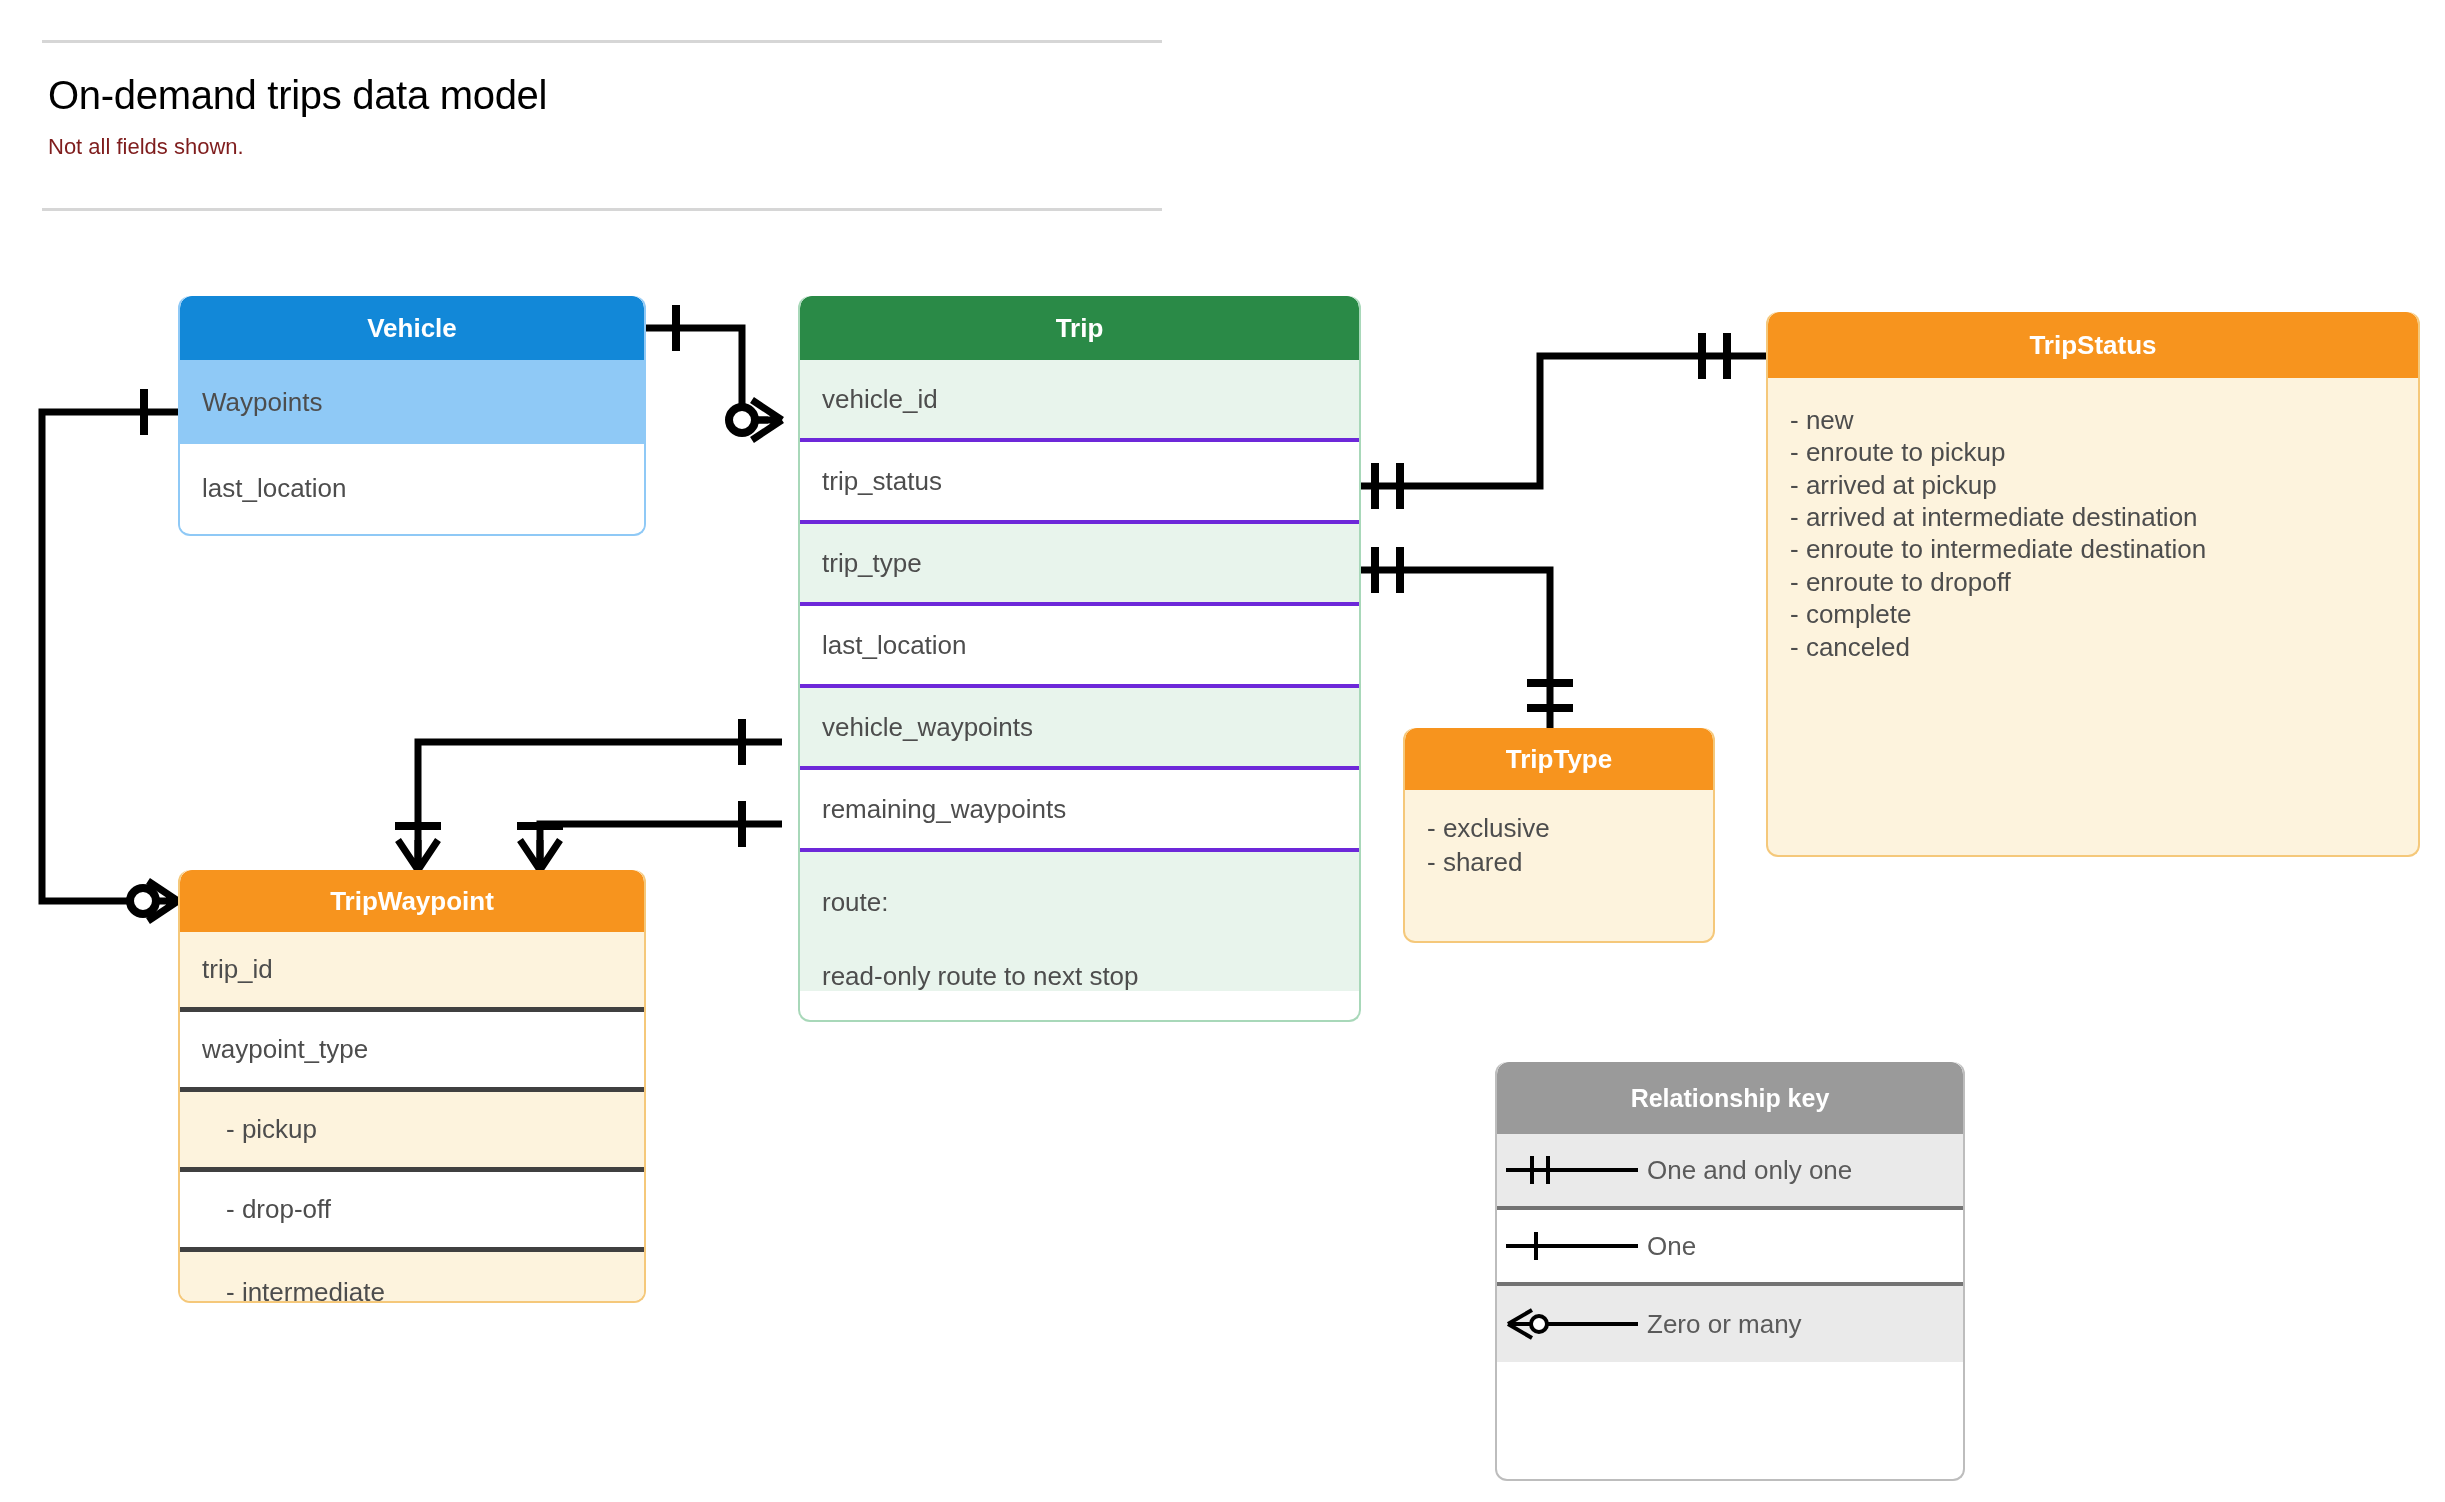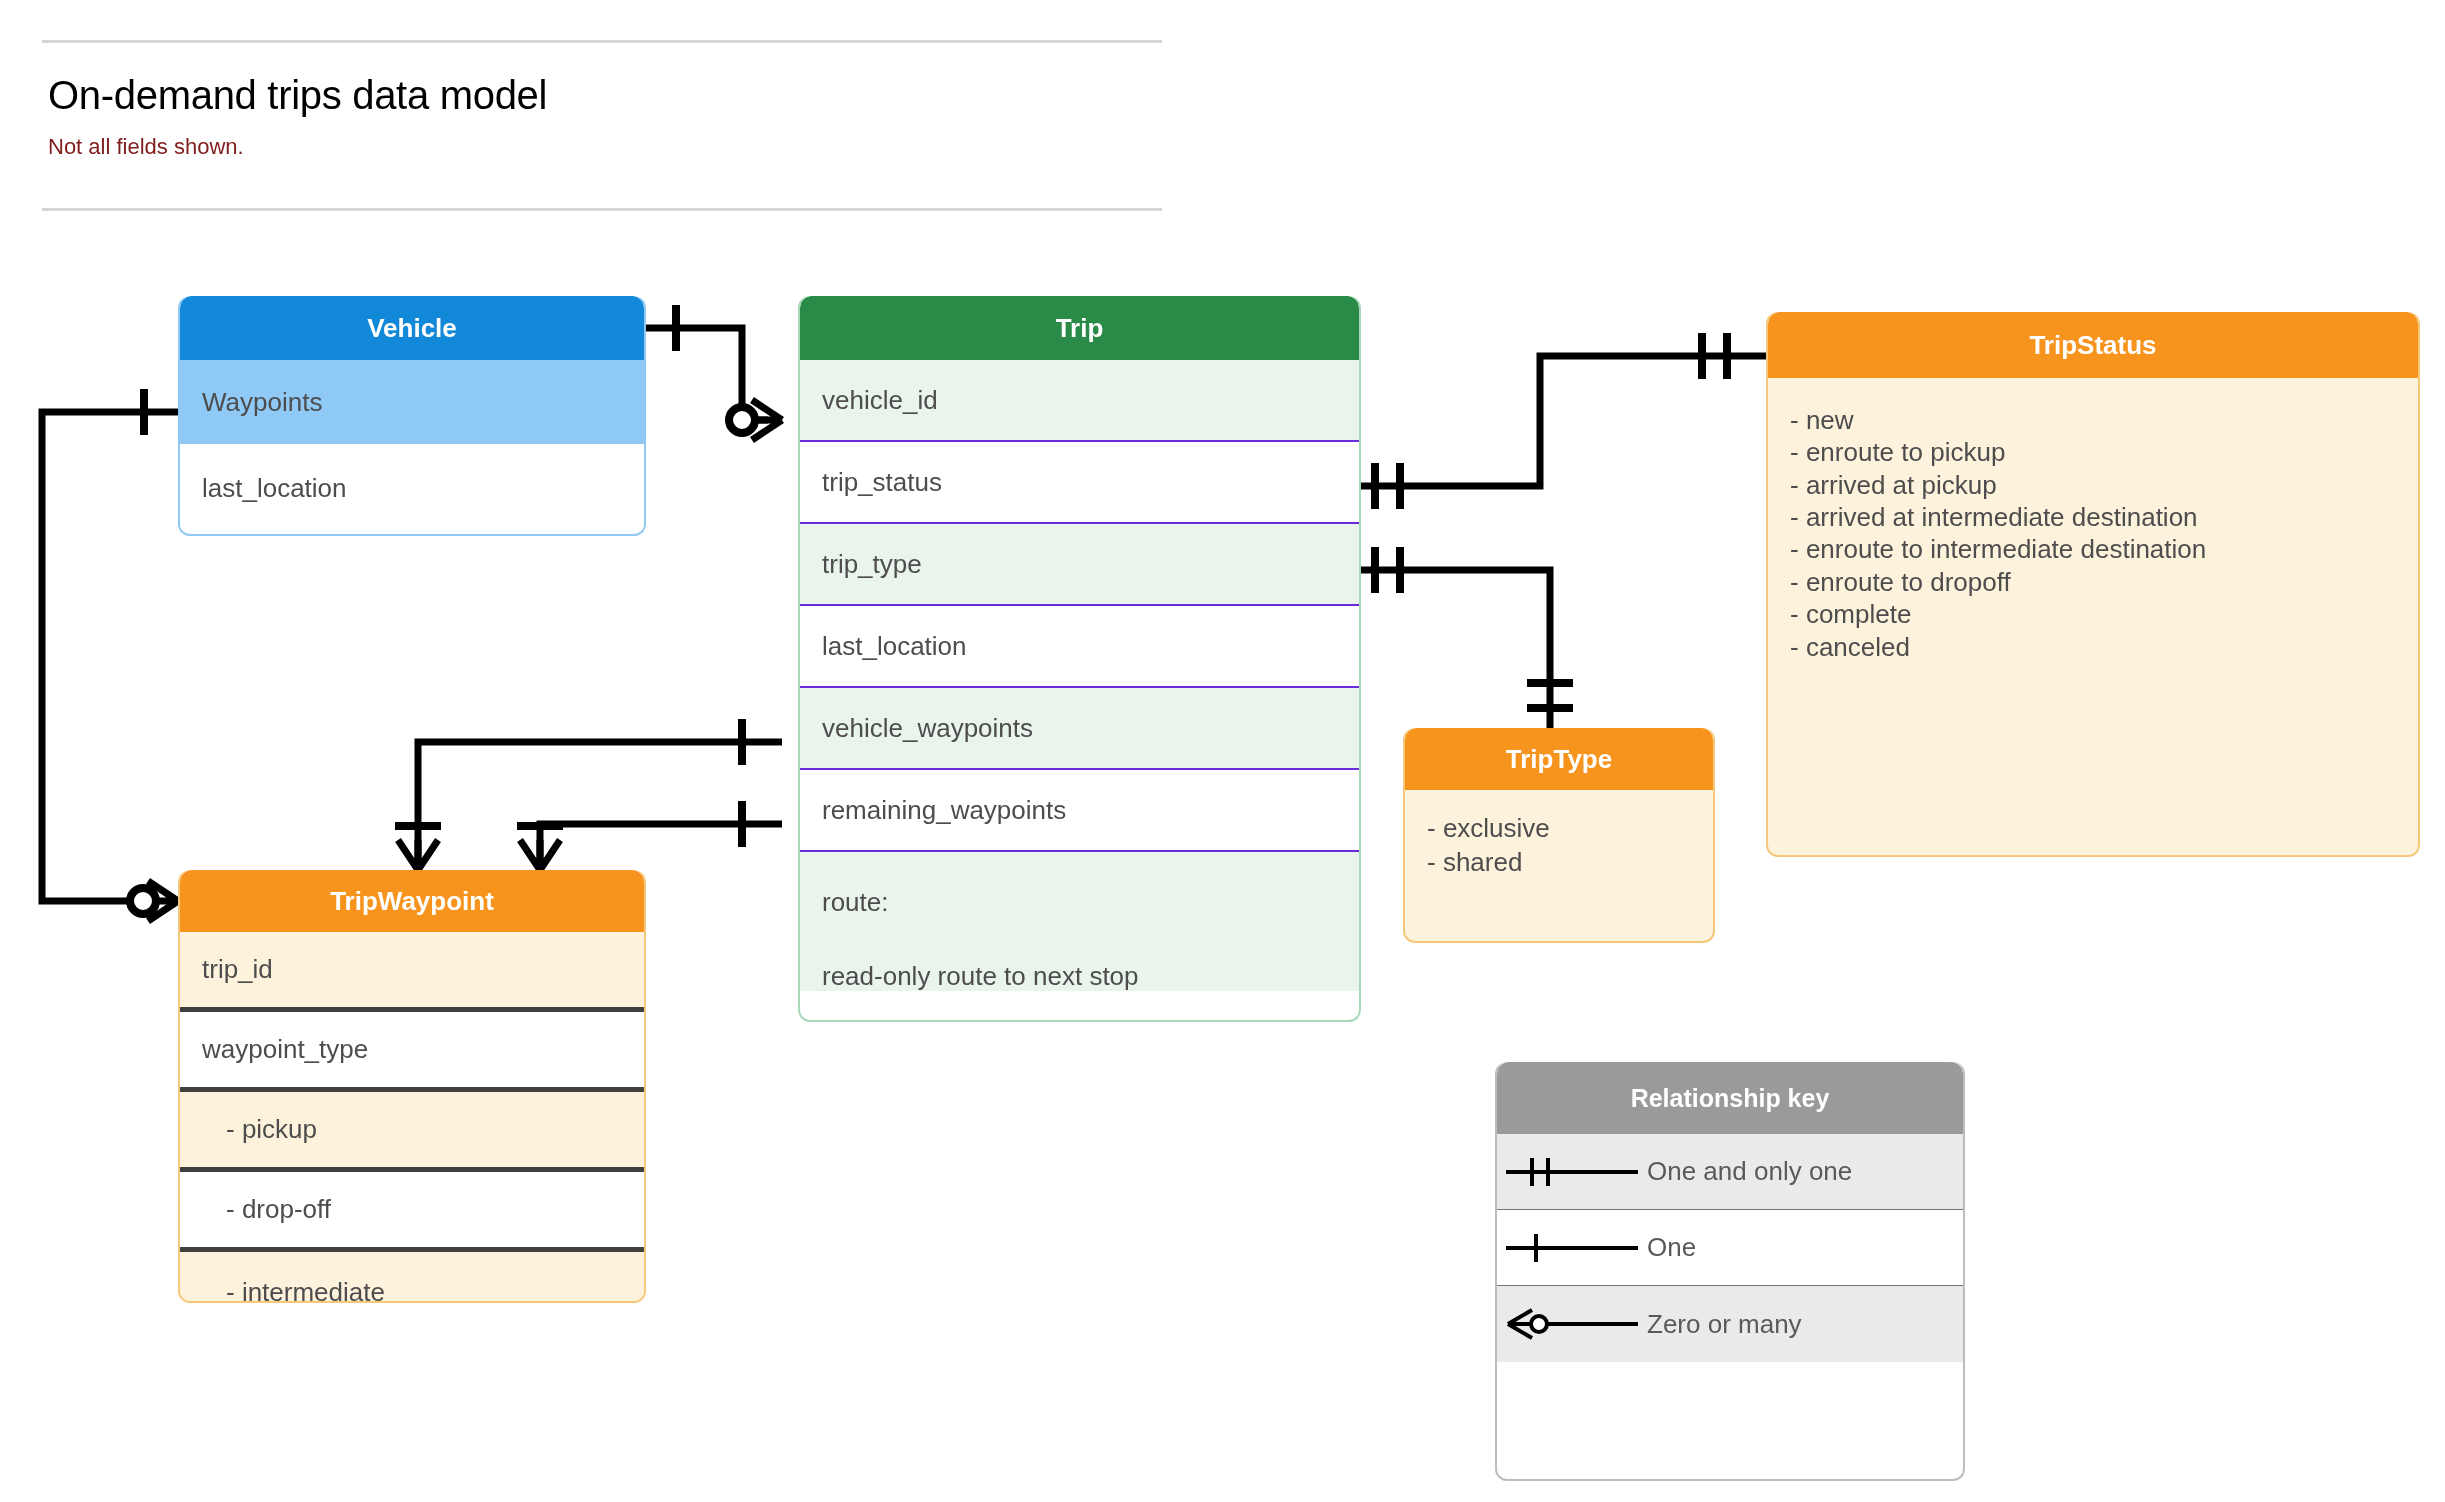--- a/index.html
+++ b/index.html
@@ -81,21 +81,21 @@
   #vehicle { left: 178px; top: 296px; width: 468px; height: 240px;
              border: 2px solid #8fc9f6; border-top: none; }
   #vehicle .hdr  { background: #1288d8; height: 64px; border-radius: 12px 12px 0 0; }
   #vehicle .r0   { background: #8fc9f6; height: 84px; }
   #vehicle .r1   { background: #ffffff; height: 88px; }
 
   
   #trip { left: 798px; top: 296px; width: 563px; height: 726px;
           border: 2px solid #a8d8b9; border-top: none; }
   #trip .hdr { background: #2a8a47; height: 64px; border-radius: 12px 12px 0 0; }
-  #trip .row { border-bottom: 2px solid #6d28d9; height: 82px; }
+  #trip .row { border-bottom: 4px solid #6d28d9; height: 82px; }
   #trip .alt { background: #e8f4ec; }
   #trip .pln { background: #ffffff; }
   #trip .tall { height: 139px; align-items: flex-start; padding-top: 32px;
                 flex-direction: column; justify-content: space-between; border-bottom: none; gap: 36px; }
   #trip .tall .l1 { line-height: 1.45; }
 
   
   #tripstatus { left: 1766px; top: 312px; width: 654px; height: 545px;
                 border: 2px solid #f5c87a; border-top: none; background: #fdf3dd; }
   #tripstatus .hdr { background: #f7941e; height: 66px; border-radius: 12px 12px 0 0; }
@@ -117,21 +117,21 @@
   #tripwaypoint .row:last-child { border-bottom: none; text-align: center; }
   #tripwaypoint .alt { background: #fdf3dd; }
   #tripwaypoint .pln { background: #ffffff; }
 
   
   #relkey { left: 1495px; top: 1062px; width: 470px; height: 419px;
             border: 2px solid #bdbdbd; border-top: none; background: #ffffff; }
   #relkey .hdr { background: #9a9a9a; height: 72px; border-radius: 12px 12px 0 0;
                  font-size: 25px; }
   #relkey .krow { display: flex; align-items: center; height: 76px;
-                  border-bottom: 1px solid #737373; box-sizing: border-box; }
+                  border-bottom: 4px solid #737373; box-sizing: border-box; }
   #relkey .krow:last-child { border-bottom: none; }
   #relkey .shade { background: #eaeaea; }
   #relkey .glyph { width: 150px; flex: 0 0 150px; display: flex;
                    align-items: center; justify-content: center; }
   #relkey .ktxt { font-size: 26px; color: #5a5a5a; white-space: nowrap; }
 
   
   #wires { position: absolute; left: 0; top: 0; width: 2445px; height: 1502px;
            pointer-events: none; }
 </style>

